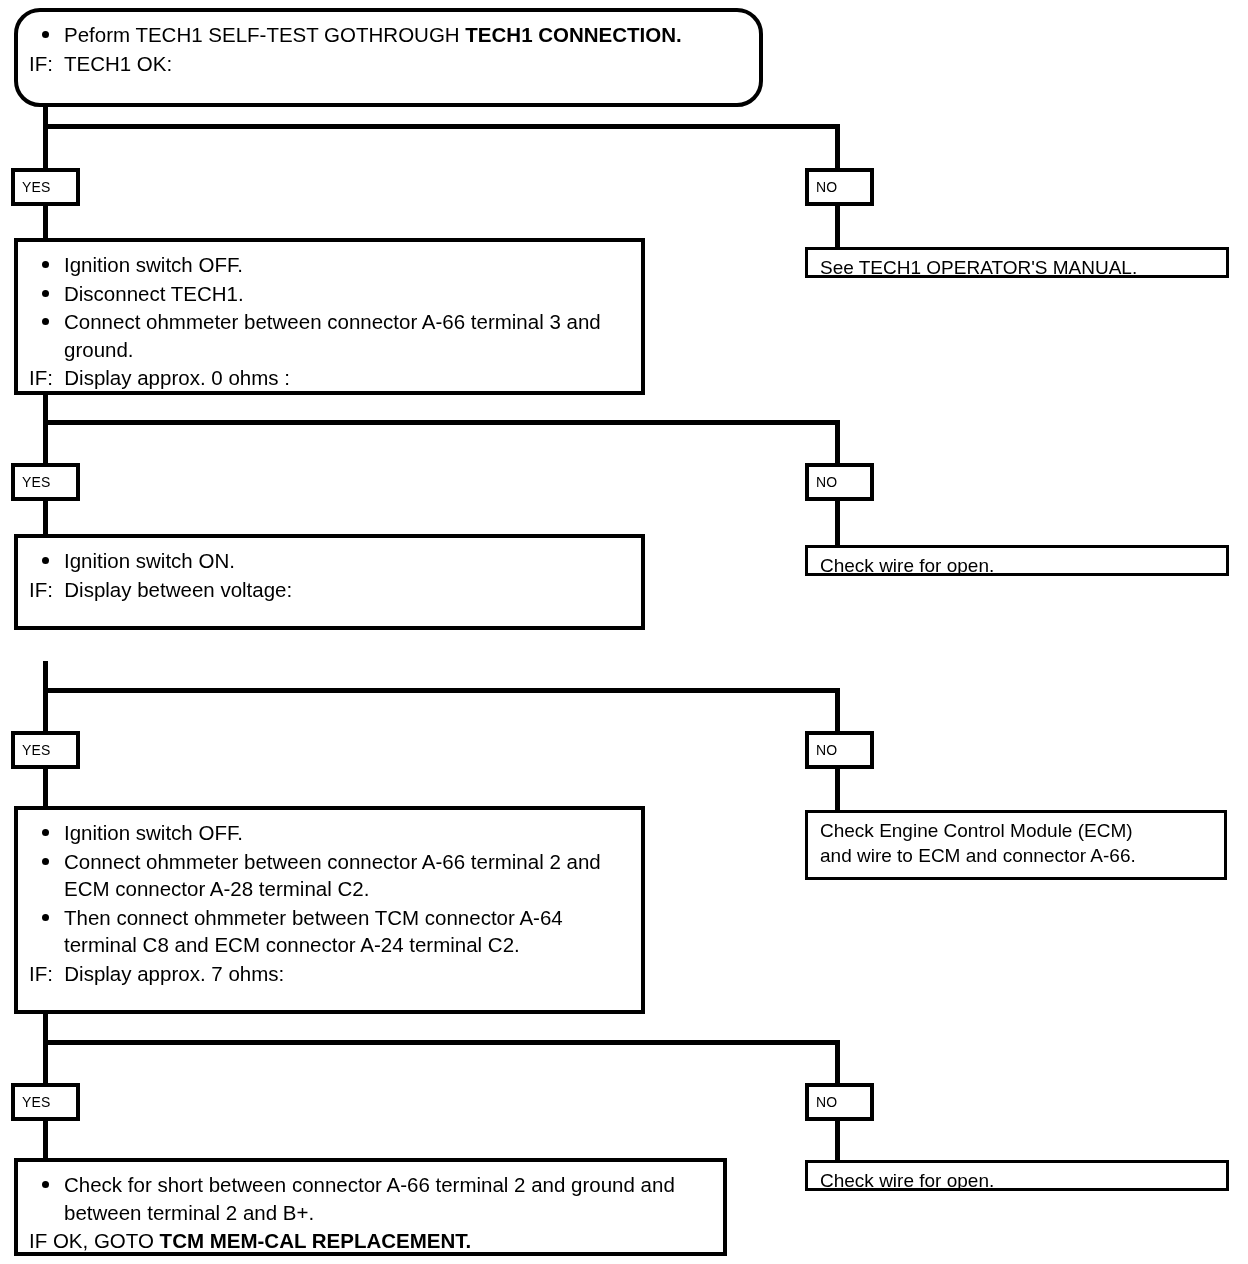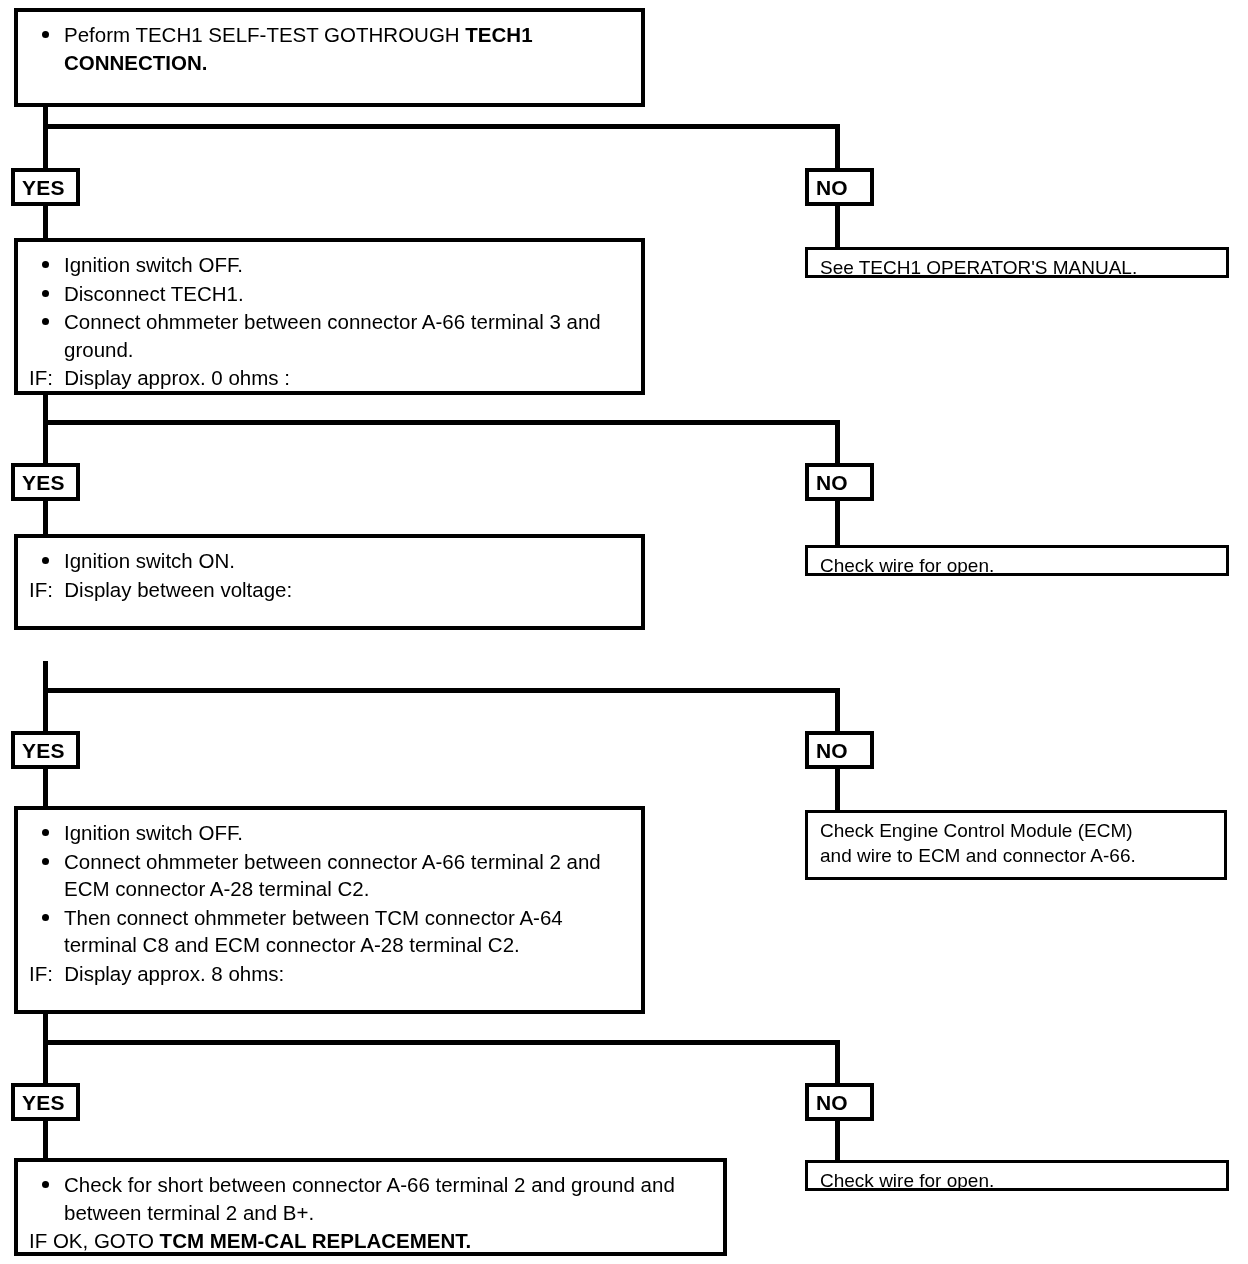--- a/index.html
+++ b/index.html
@@ -35,22 +35,22 @@
     position: absolute;
     box-sizing: border-box;
     border: 4px solid #000000;
     background: #ffffff;
     z-index: 6;
     display: flex;
     align-items: center;
     padding-left: 7px;
   }
   .tagbox .tag-label {
-    font-size: 21px;
-    font-weight: 700;
+    font-size: 14px;
+    font-weight: 400;
     letter-spacing: 0.2px;
     line-height: 1;
   }
 
   
   .vline {
     position: absolute;
     width: 5px;
     background: #000000;
     z-index: 2;
@@ -100,25 +100,26 @@
     padding: 5px 12px 4px 12px;
     font-size: 19px;
     line-height: 1.32;
   }
 </style>
 </head>
 <body>
 
 <div id="flow-root">
 
-  <div class="box" style="left:14px; top:8px; width:631px; height:99px;">
+  <div class="box" style="left:14px; top:8px; width:749px; height:99px;border-radius:26px;">
     <div class="box-inner">
       <ul class="bullet-list">
         <li><span>Peform TECH1 SELF-TEST GOTHROUGH </span><span class="bold">TECH1 CONNECTION.</span></li>
       </ul>
+      <div class="if-line">IF:  TECH1 OK:</div>
     </div>
   </div>
 
   <div class="vline" style="left:43px; top:103px; height:70px;"></div>
   <div class="hline" style="left:43px; top:124px; width:797px;"></div>
   <div class="vline" style="left:835px; top:124px; height:49px;"></div>
 
   <div class="tagbox" style="left:11px; top:168px; width:69px; height:38px;">
     <span class="tag-label">YES</span>
   </div>
@@ -190,23 +191,23 @@
       <div>Check Engine Control Module (ECM)</div>
       <div>and wire to ECM and connector A-66.</div>
     </div>
   </div>
 
   <div class="box" style="left:14px; top:806px; width:631px; height:208px;">
     <div class="box-inner">
       <ul class="bullet-list">
         <li><span>Ignition switch OFF.</span></li>
         <li><span>Connect ohmmeter between connector A-66 terminal 2 and ECM connector A-28 terminal C2.</span></li>
-        <li><span>Then connect ohmmeter between TCM connector A-64 terminal C8 and ECM connector A-28 terminal C2.</span></li>
-      </ul>
-      <div class="if-line">IF:  Display approx. 8 ohms:</div>
+        <li><span>Then connect ohmmeter between TCM connector A-64 terminal C8 and ECM connector A-24 terminal C2.</span></li>
+      </ul>
+      <div class="if-line">IF:  Display approx. 7 ohms:</div>
     </div>
   </div>
 
   <div class="vline" style="left:43px; top:1010px; height:80px;"></div>
   <div class="hline" style="left:43px; top:1040px; width:797px;"></div>
   <div class="vline" style="left:835px; top:1040px; height:50px;"></div>
 
   <div class="tagbox" style="left:11px; top:1083px; width:69px; height:38px;">
     <span class="tag-label">YES</span>
   </div>

